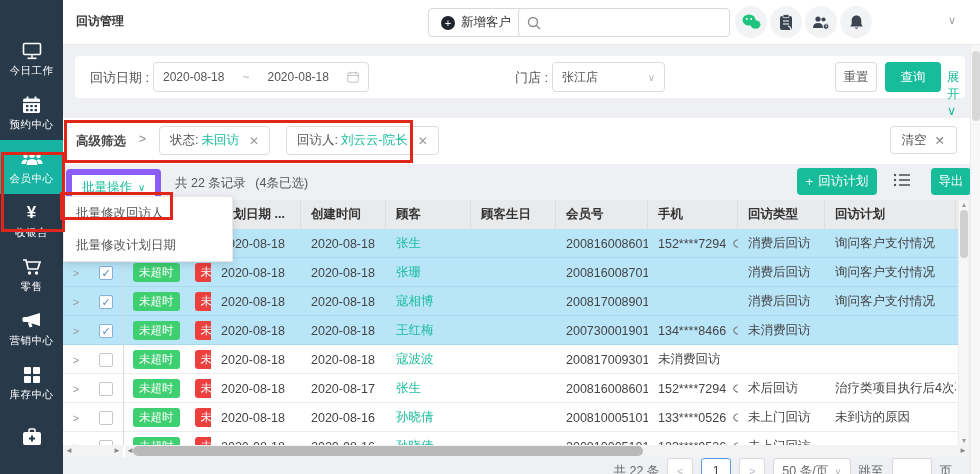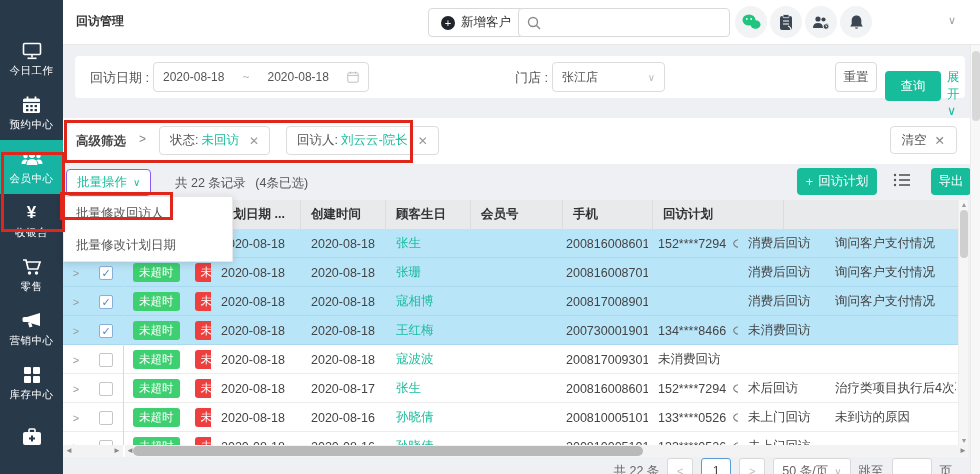--- a/index.html
+++ b/index.html
@@ -25,37 +25,37 @@
   .icon-circle { position:absolute; top:6px; width:32px; height:32px; border-radius:50%; background:#f2f3f5; display:flex; align-items:center; justify-content:center; cursor:pointer; }
   .hdr-chevron { position:absolute; left:885px; top:14px; color:#9aa0a6; font-size:11px; cursor:pointer; }
 
   
   .filter-card { position:absolute; left:75px; top:56px; width:890px; height:42px; background:#fff; border-radius:4px; z-index:3; }
   .f-label { position:absolute; top:13px; font-size:13px; color:#555; }
   .date-range { position:absolute; left:78px; top:6px; width:216px; height:30px; border:1px solid #dcdcdc; border-radius:4px; display:flex; align-items:center; justify-content:space-around; font-size:12px; color:#555; background:#fff; cursor:pointer; }
   .store-select { position:absolute; left:477px; top:6px; width:113px; height:30px; border:1px solid #dcdcdc; border-radius:4px; display:flex; align-items:center; justify-content:space-between; padding:0 9px; font-size:12px; color:#555; background:#fff; cursor:pointer; }
   .chev { color:#b9b9b9; font-size:10px; }
   .reset-btn { position:absolute; left:760px; top:6px; width:42px; height:30px; background:#fff; border:1px solid #d9d9d9; border-radius:4px; font-size:12.5px; color:#555; display:flex; align-items:center; justify-content:center; cursor:pointer; }
-  .query-btn { position:absolute; left:810px; top:6px; width:56px; height:30px; background:#17bc9b; border:none; border-radius:4px; font-size:12.5px; color:#fff; display:flex; align-items:center; justify-content:center; cursor:pointer;margin-top:9px; }
+  .query-btn { position:absolute; left:810px; top:6px; width:56px; height:30px; background:#17bc9b; border:none; border-radius:4px; font-size:12.5px; color:#fff; display:flex; align-items:center; justify-content:center; cursor:pointer; }
   .expand-lnk { position:absolute; left:872px; top:13px; font-size:12.5px; color:#17bc9b; cursor:pointer; }
 
   
   .adv-panel { position:absolute; left:63px; top:118px; width:907px; height:46px; background:#fff; z-index:3; }
   .adv-label { position:absolute; left:13px; top:15px; font-size:12.5px; font-weight:bold; color:#444; cursor:pointer; }
   .adv-arrow { position:absolute; left:76px; top:14px; color:#888; font-size:12px; cursor:pointer; }
   .tags { position:absolute; left:96px; top:8px; display:flex; gap:16px; }
   .tag { height:29px; border:1px solid #dcdcdc; border-radius:4px; background:#fff; display:flex; align-items:center; padding:0 10px; font-size:12.5px; color:#555; gap:3px; cursor:default; }
   .tag .tag-val { color:#17bc9b; }
   .tag .tag-x { color:#999; margin-left:7px; cursor:pointer; font-size:12px; }
   .clear-btn { position:absolute; right:13px; top:8px; height:28px; border:1px solid #dcdcdc; border-radius:4px; background:#fff; display:flex; align-items:center; padding:0 11px; gap:8px; font-size:12.5px; color:#555; cursor:pointer; }
   .clear-btn .tag-x { color:#888; }
 
   
   .toolbar { position:absolute; left:63px; top:168px; width:907px; height:30px; z-index:3; }
-  .batch-btn { position:absolute; left:3px; top:1px; height:27px; padding:12px 10px; border:1px solid #8b5cf6; border-radius:4px; background:#fff; color:#17bc9b; font-size:12.5px; display:flex; align-items:center; gap:6px; cursor:pointer; }
+  .batch-btn { position:absolute; left:3px; top:1px; height:27px; padding:12px 10px; border:6px solid #8b5cf6; border-radius:4px; background:#fff; color:#17bc9b; font-size:12.5px; display:flex; align-items:center; gap:6px; cursor:pointer; }
   .rec-count { position:absolute; left:112px; top:7px; font-size:12.5px; color:#555; }
   .plan-btn { position:absolute; left:734px; top:0; width:80px; height:27px; background:#17bc9b; border:none; border-radius:4px; color:#fff; font-size:12.5px; display:flex; align-items:center; justify-content:center; gap:5px; cursor:pointer; }
   .cols-icon { position:absolute; left:830px; top:4px; width:20px; height:20px; cursor:pointer; }
   .export-btn { position:absolute; left:868px; top:0; width:40px; height:27px; background:#17bc9b; border:none; border-radius:4px; color:#fff; font-size:12.5px; display:flex; align-items:center; justify-content:center; cursor:pointer; }
 
   
   .batch-dd { position:absolute; left:63px; top:196px; width:170px; background:#fff; border:1px solid #e8e8e8; box-shadow:0 2px 8px rgba(0,0,0,.15); z-index:40; }
   .dd-item { height:27px; display:flex; align-items:center; padding:16px 12px; font-size:12.5px; color:#555; cursor:pointer; }
 
   
@@ -328,23 +328,25 @@
   <div class="export-btn">导出</div>
 </div>
 
 <div class="table-wrap">
   <div class="tbl-hdr" id="tblhdr">
       <div class="hcell frozen" style="width: 26px; padding-left: 0px;"></div>
       <div class="hcell frozen" style="width: 34px; padding-left: 0px;"></div>
       <div class="hcell" style="width: 88px;"></div>
       <div class="hcell" style="width: 90px;">计划日期 ...</div>
       <div class="hcell" style="width: 85px;">创建时间</div>
+      <div class="hcell" style="width: 85px;">顾客</div>
       <div class="hcell" style="width: 85px;">顾客生日</div>
       <div class="hcell" style="width: 92px;">会员号</div>
       <div class="hcell" style="width: 90px;">手机</div>
+      <div class="hcell" style="width: 87px;">回访类型</div>
       <div class="hcell" style="width: 131px;">回访计划</div>
     </div>
   <div id="tblbody">
       <div class="trow sel" style="top: 29px;">
         <div class="cell exp">&gt;</div>
         <div class="cell cbwrap">
           <div class="cb checked">✓</div>
         </div>
         <div class="cell" style="width: 88px;">
           <span class="badge green">未超时</span>

